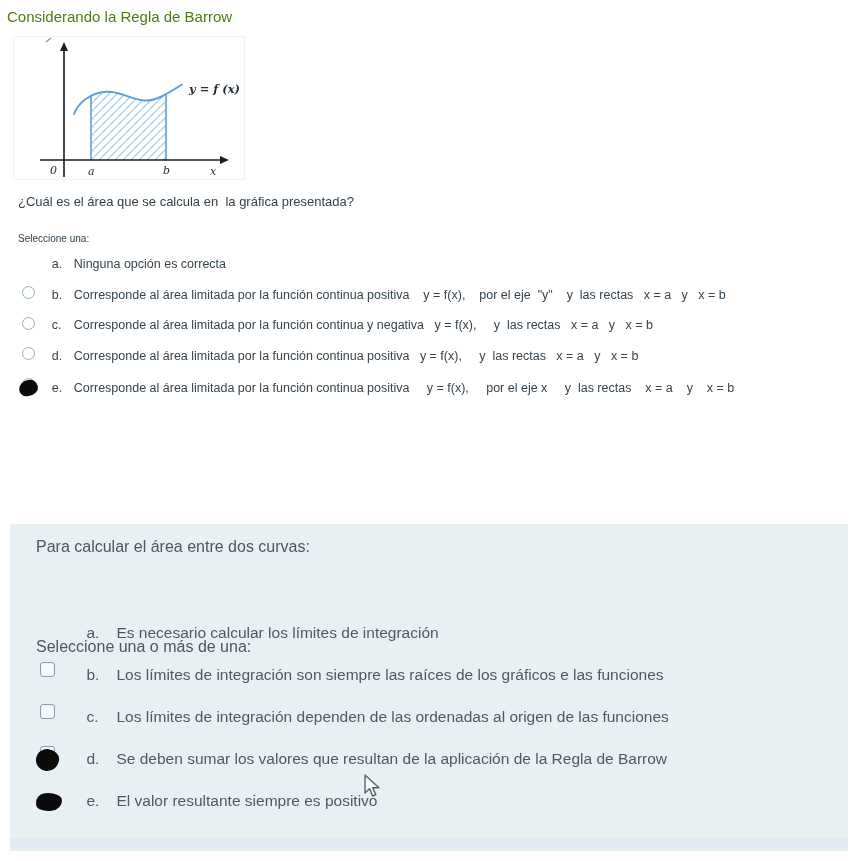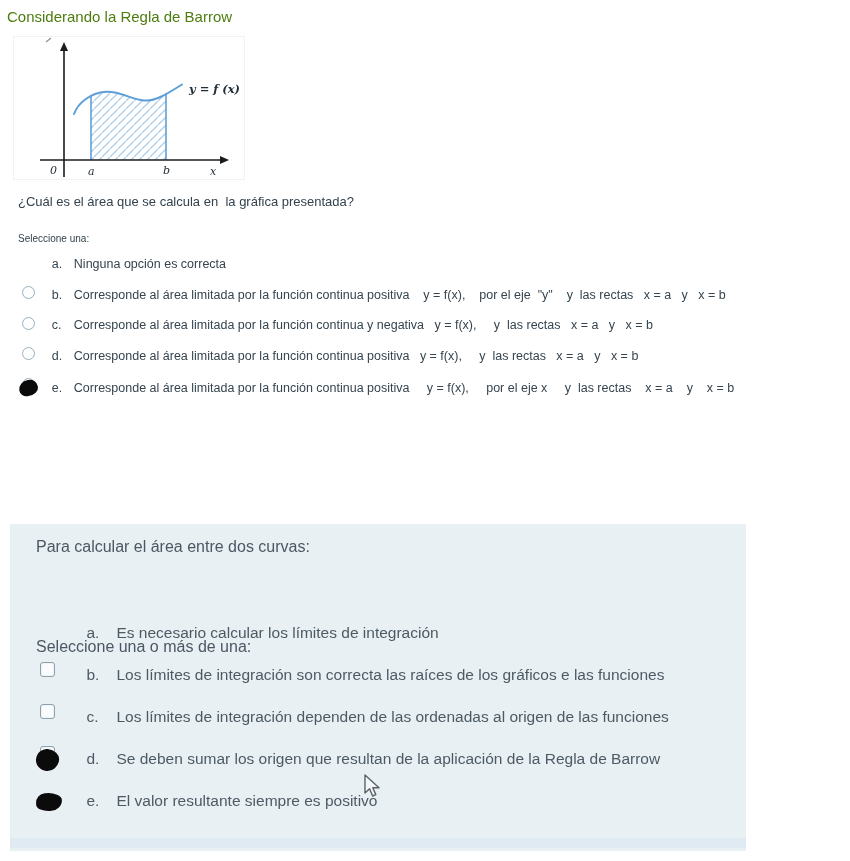--- a/index.html
+++ b/index.html
@@ -31,21 +31,21 @@
   .marker.is-selected .radio-dot,.marker.is-selected .checkbox-box{visibility:hidden;}
   .marker.is-selected .blob{display:block;}
   .blob-q1{left:-3px;top:-1px;width:19px;height:16px;
     border-radius:55% 45% 60% 40% / 60% 50% 50% 45%;transform:rotate(-9deg);}
   .blob-q2d{left:-4px;top:-1px;width:23px;height:22px;
     border-radius:46% 54% 50% 50% / 52% 44% 56% 48%;transform:rotate(6deg);}
   .blob-q2e{left:-4px;top:1px;width:26px;height:18px;
     border-radius:38% 62% 45% 55% / 55% 45% 60% 40%;transform:rotate(-4deg);}
   
   .q2-card{
-    position:absolute;left:10px;top:524px;width:736px;height:327px;
+    position:absolute;left:10px;top:524px;width:838px;height:327px;
     background:#e8f0f3;color:#47535e;
   }
   .q2-card .bottom-strip{position:absolute;left:0;bottom:3px;width:100%;height:10px;background:#dfeaf3;}
   .q2-prompt{position:absolute;left:26px;top:14px;font-size:16px;color:#4b5763;}
   .q2-select{position:absolute;left:26px;top:70px;font-size:16px;color:#4b5763;margin-top:44px;}
   .q2-opt{position:absolute;left:30px;display:flex;align-items:flex-start;
     font-size:15.5px;color:#4d5a64;white-space:pre-wrap;cursor:default;}
   .q2-opt .letter{flex:0 0 30px;margin-left:12px;}
   
   .math-lbl{font-family:"DejaVu Serif",serif;font-style:italic;}
@@ -149,39 +149,39 @@
       <span class="letter">a.</span>
       <span class="txt">Es necesario calcular los límites de integración</span>
     </div>
 
     <div class="q2-opt" style="top:142px;">
       <span class="marker">
         <span class="checkbox-box"></span>
         
       </span>
       <span class="letter">b.</span>
-      <span class="txt">Los límites de integración son correcta las raíces de los gráficos e las funciones</span>
+      <span class="txt">Los límites de integración son siempre las raíces de los gráficos e las funciones</span>
     </div>
 
     <div class="q2-opt" style="top:184px;">
       <span class="marker">
         <span class="checkbox-box"></span>
         
       </span>
       <span class="letter">c.</span>
       <span class="txt">Los límites de integración dependen de las ordenadas al origen de las funciones</span>
     </div>
 
     <div class="q2-opt" style="top:226px;">
       <span class="marker is-selected">
         <span class="checkbox-box"></span>
         <span class="blob blob-q2d"></span>
       </span>
       <span class="letter">d.</span>
-      <span class="txt">Se deben sumar los origen que resultan de la aplicación de la Regla de Barrow</span>
+      <span class="txt">Se deben sumar los valores que resultan de la aplicación de la Regla de Barrow</span>
     </div>
 
     <div class="q2-opt" style="top:268px;">
       <span class="marker is-selected">
         <span class="checkbox-box"></span>
         <span class="blob blob-q2e"></span>
       </span>
       <span class="letter">e.</span>
       <span class="txt">El valor resultante siempre es positivo</span>
     </div>

